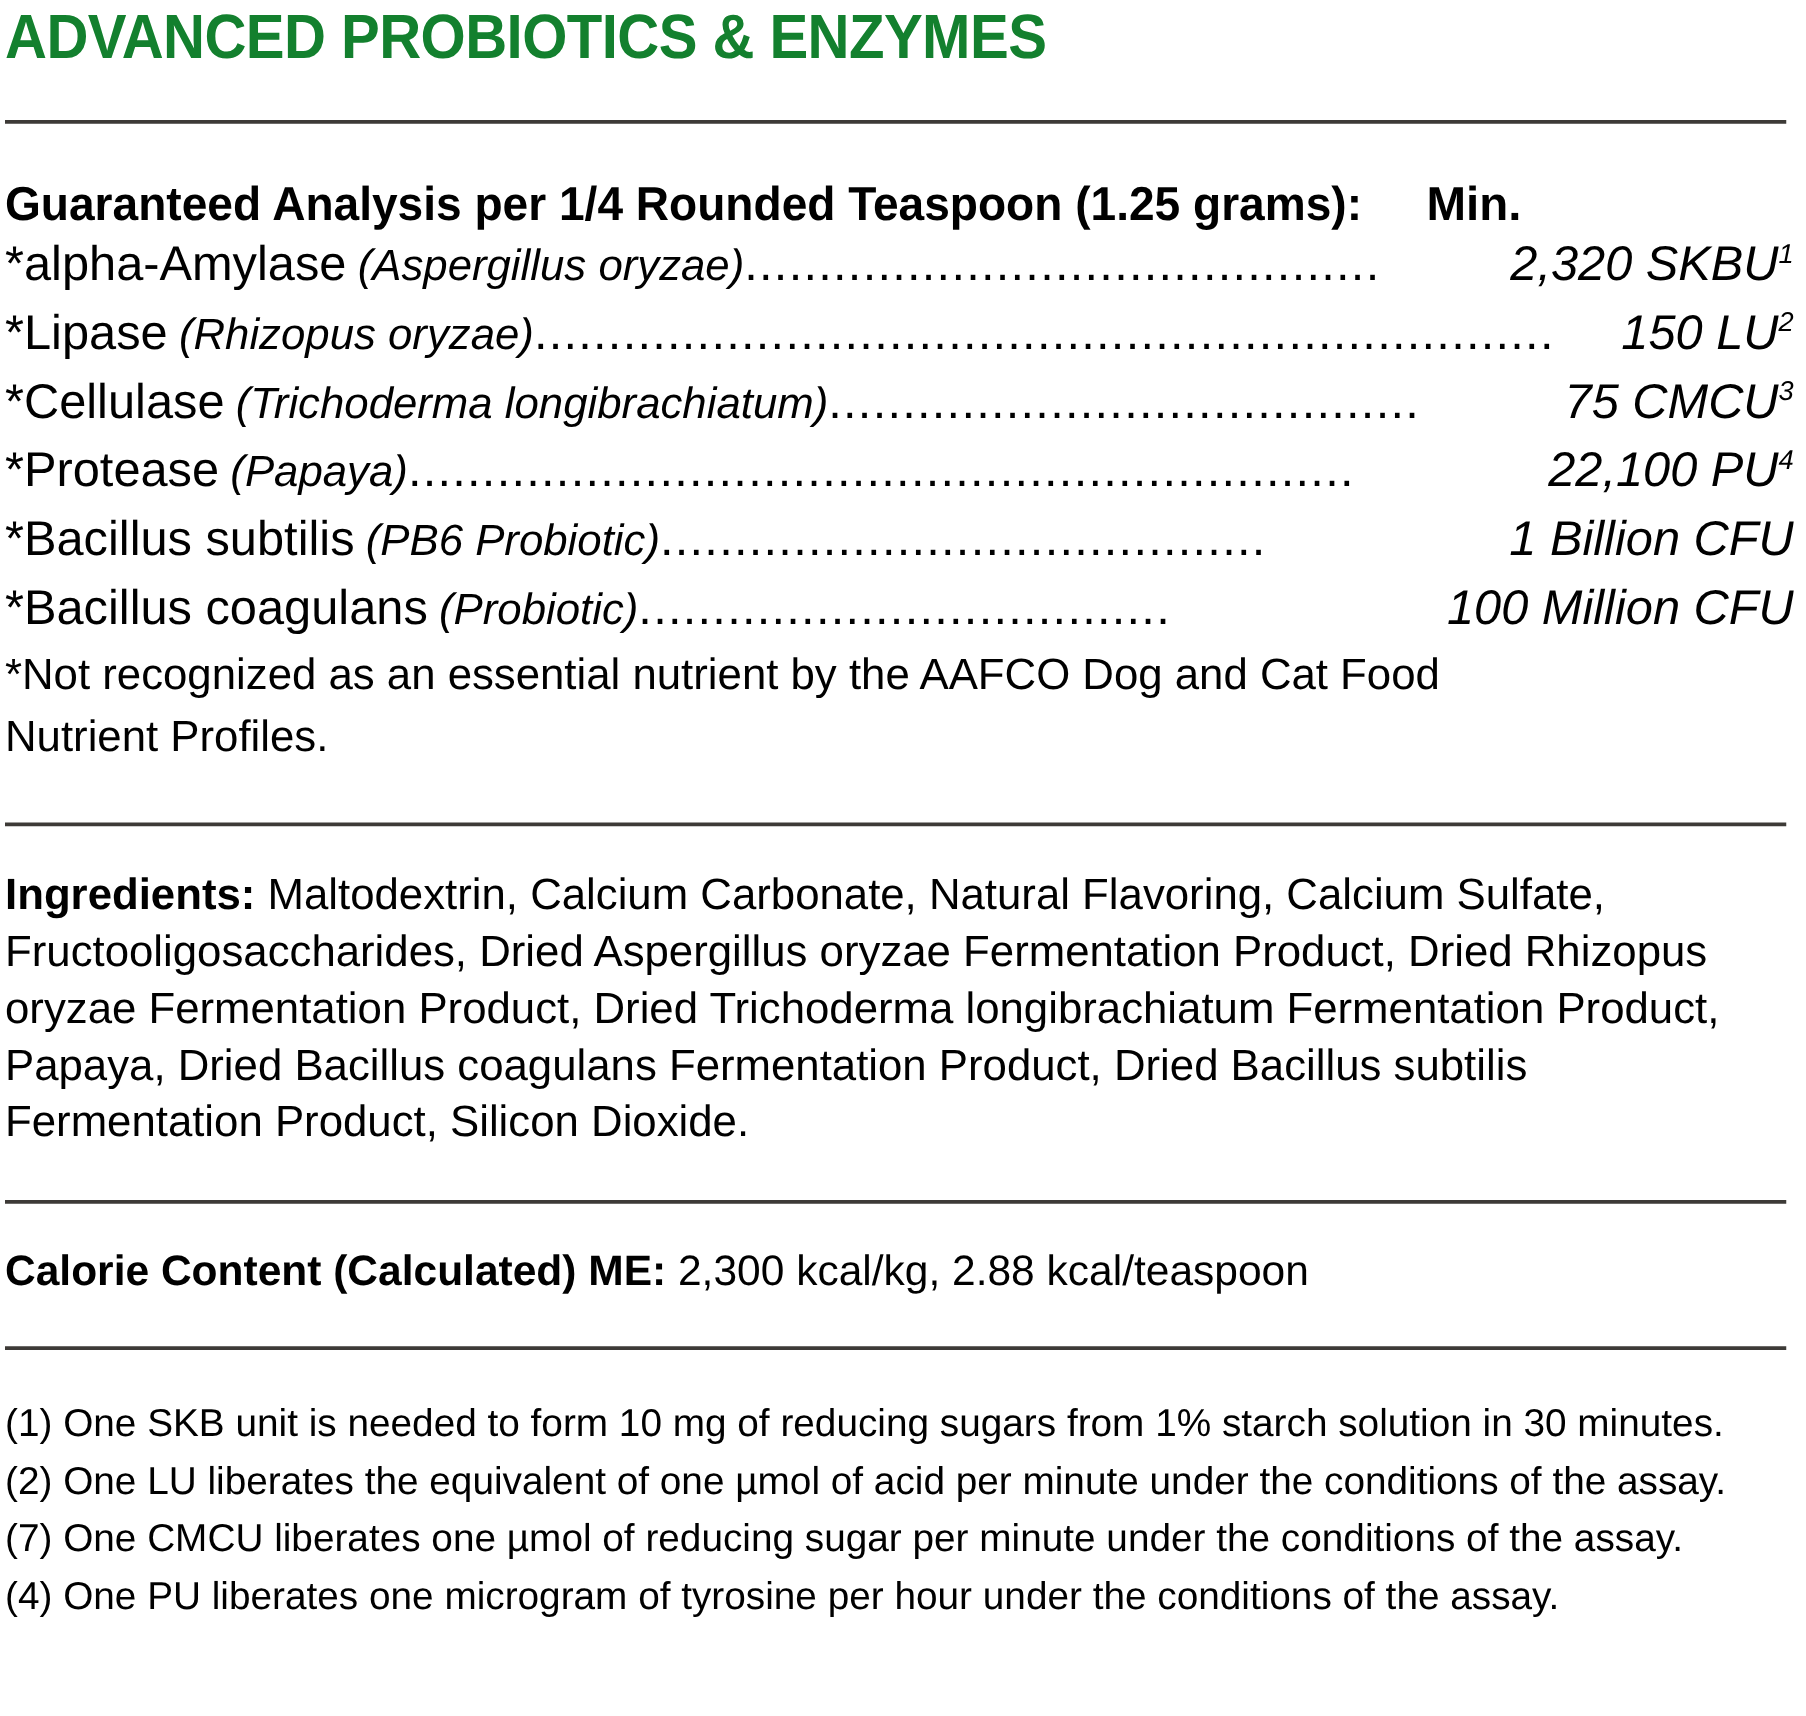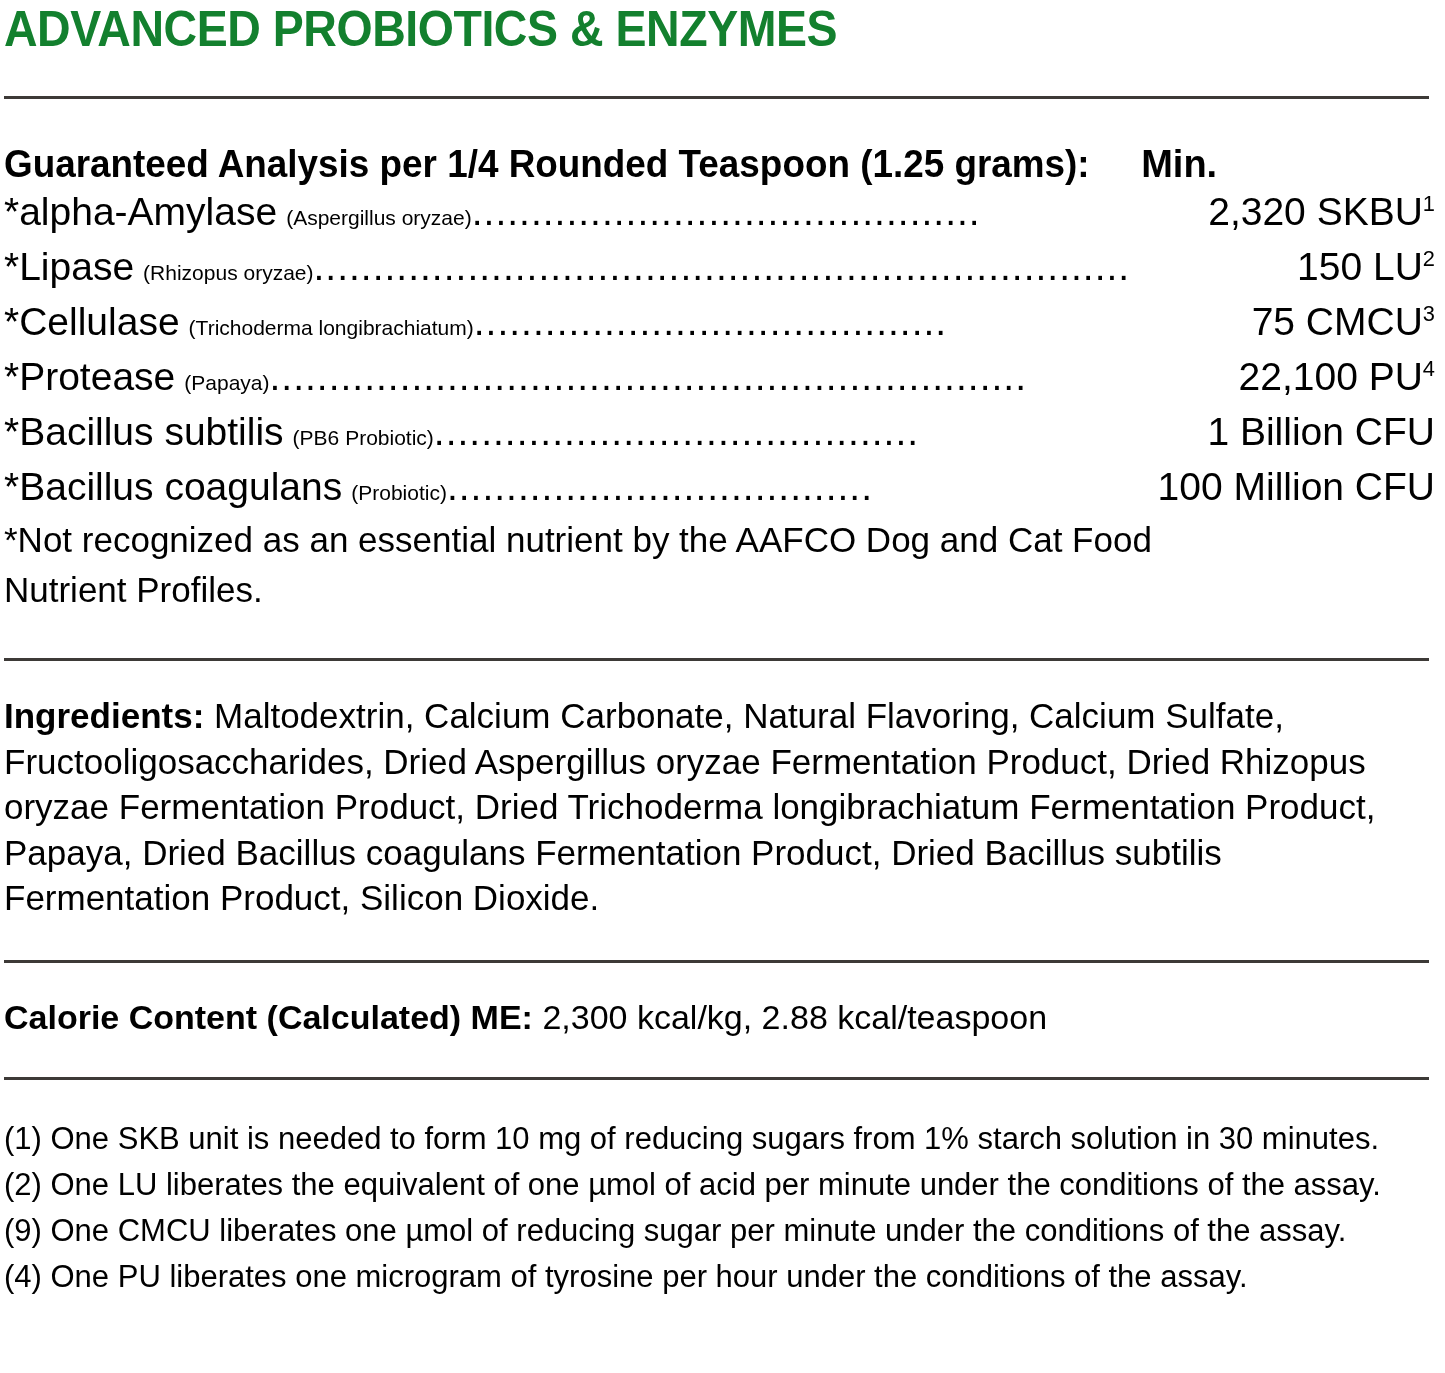--- a/index.html
+++ b/index.html
@@ -65,34 +65,36 @@
     display: flex;
     align-items: baseline;
     font-size: 39px;
     line-height: 1.41;
     white-space: nowrap;
     overflow: hidden;
   }
   .ga-name { flex: 0 0 auto; }
   .ga-src {
     flex: 0 0 auto;
-    font-size: 21px;
+    font-style: italic;
+    font-size: 35px;
     margin-left: 9px;
   }
   .ga-dots {
     flex: 1 1 auto;
     overflow: hidden;
     font-size: 39px;
     letter-spacing: 1px;
     white-space: nowrap;
     min-width: 0;
   }
   .ga-val {
     flex: 0 0 auto;
     margin-left: 4px;
+    font-style: italic;
   }
   .ga-val sup {
     font-size: 0.56em;
     vertical-align: super;
     line-height: 0;
   }
 
   .note {
     font-size: 35px;
     line-height: 1.44;
@@ -200,17 +202,17 @@
 
   <div class="rule rule-3"></div>
 
   <div class="calorie"><b>Calorie Content (Calculated) ME:</b><span> 2,300 kcal/kg, 2.88 kcal/teaspoon</span></div>
 
   <div class="rule rule-4"></div>
 
   <div class="footnotes">
     <div class="footnote">(1) One SKB unit is needed to form 10 mg of reducing sugars from 1% starch solution in 30 minutes.</div>
     <div class="footnote">(2) One LU liberates the equivalent of one µmol of acid per minute under the conditions of the assay.</div>
-    <div class="footnote">(9) One CMCU liberates one µmol of reducing sugar per minute under the conditions of the assay.</div>
+    <div class="footnote">(7) One CMCU liberates one µmol of reducing sugar per minute under the conditions of the assay.</div>
     <div class="footnote">(4) One PU liberates one microgram of tyrosine per hour under the conditions of the assay.</div>
   </div>
 
 </div>
 
 </body></html>

